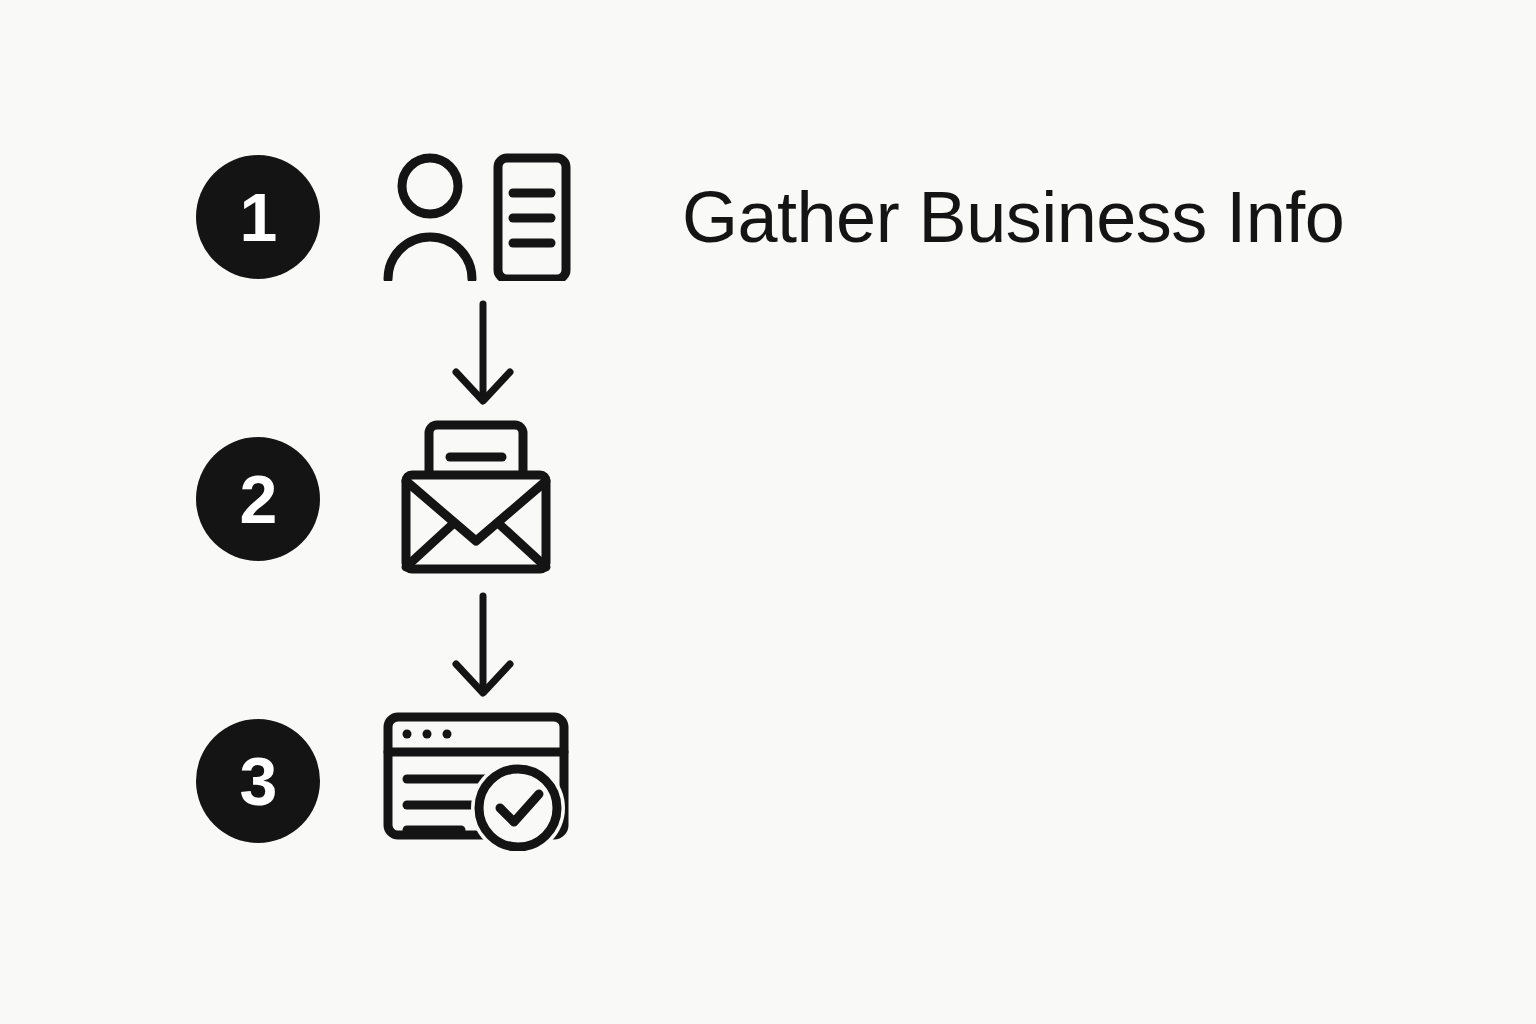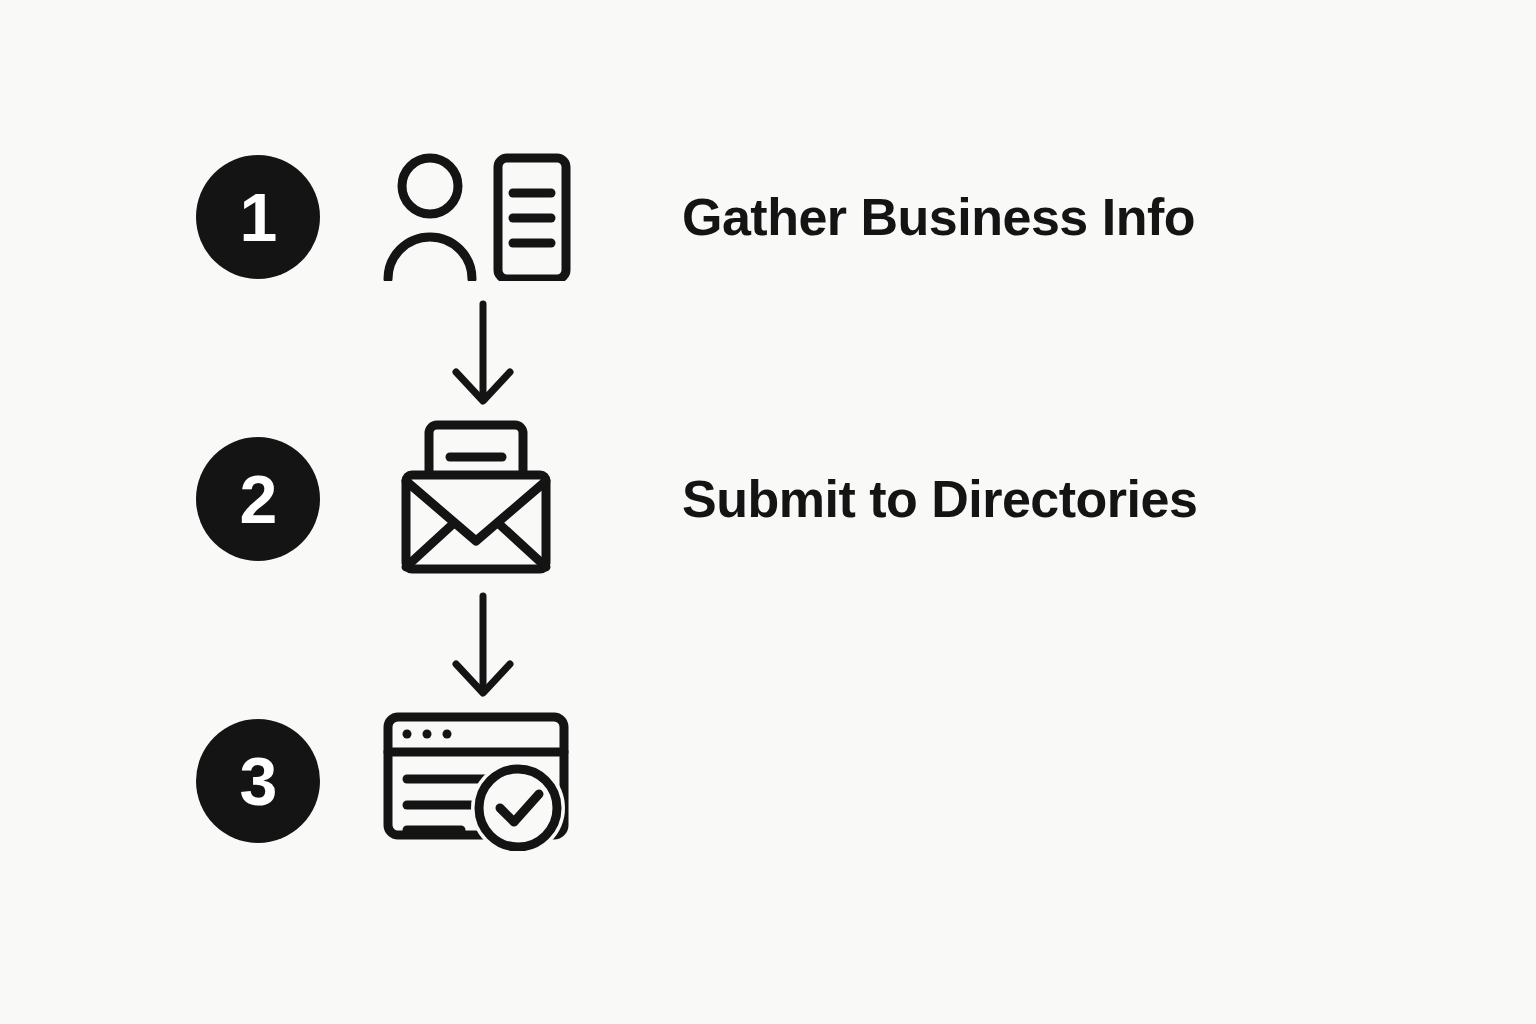--- a/index.html
+++ b/index.html
@@ -60,22 +60,22 @@
     display: flex;
     align-items: center;
     justify-content: center;
     flex: 0 0 auto;
   }
   .icon-slot svg { display: block; }
 
   
   .step-label {
     margin-left: 106px;
-    font-size: 52px;
-    font-weight: 700;
+    font-size: 72px;
+    font-weight: 400;
     color: #141414;
     letter-spacing: -0.5px;
     white-space: nowrap;
     line-height: 1;
     -webkit-font-smoothing: antialiased;
   }
 
   
   .connector {
     position: absolute;
@@ -134,21 +134,20 @@
 
         <path d="M10 62 a6 6 0 0 1 6-6 h128 a6 6 0 0 1 6 6 v82 a6 6 0 0 1 -6 6 h-128 a6 6 0 0 1 -6 -6 z" fill="#f9f9f8"></path>
 
         <polyline points="10,62 80,122 150,62"></polyline>
 
         <line x1="10" y1="148" x2="58" y2="104"></line>
         <line x1="150" y1="148" x2="102" y2="104"></line>
       </svg>
     </div>
 
-    <div class="step-label">Submit to Directories</div>
   </div>
 
   <div class="connector" id="connector-2">
     <svg width="70" height="110" viewBox="0 0 70 110" fill="none" stroke="#141414" stroke-width="7" stroke-linecap="round" stroke-linejoin="round">
       <line x1="35" y1="4" x2="35" y2="98"></line>
       <polyline points="8,72 35,101 62,72"></polyline>
     </svg>
   </div>
 
   <div class="step-row" id="step-row-3">

